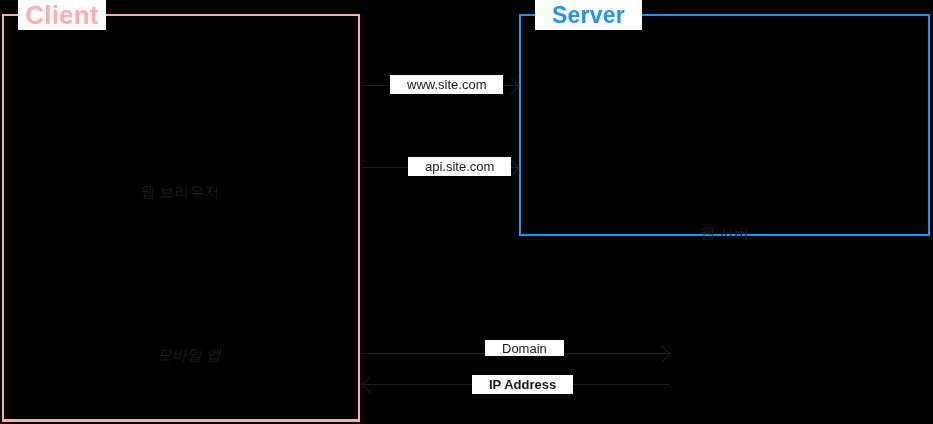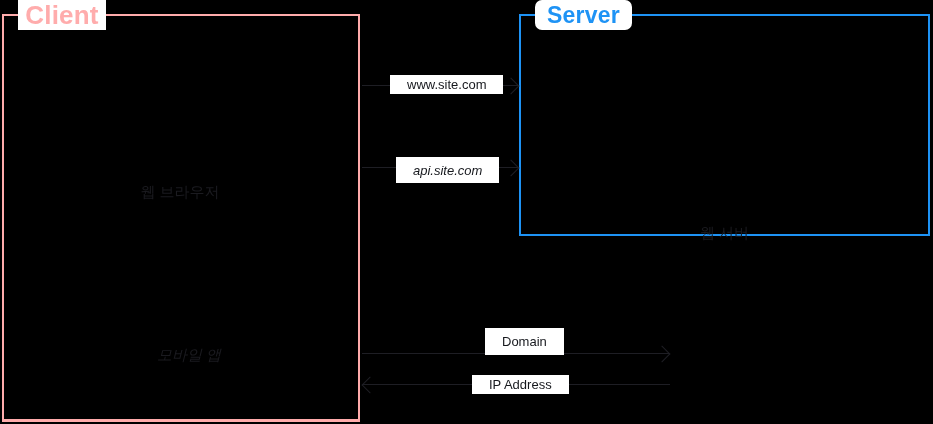--- a/index.html
+++ b/index.html
@@ -58,25 +58,24 @@
     left: 18px;
     top: 0px;
     width: 88px;
     height: 30px;
     font-size: 26px;
     color: #ffacac;
   }
   #server-title {
     left: 535px;
     top: 0px;
-    width: 97px;
+    width: 107px;
     height: 30px;
     font-size: 23px;
     color: #1e93f5;
-    border-radius: 7px;
   }
 
   
   .node-label {
     position: absolute;
     color: #1b1b20;
     font-size: 15px;
     line-height: 1;
     white-space: nowrap;
     text-align: center;
@@ -121,23 +120,23 @@
     font-size: 13px;
     line-height: 1;
     display: flex;
     align-items: center;
     justify-content: center;
     white-space: nowrap;
     padding: 0 17px;
     box-sizing: border-box;
   }
   #lbl-www    { left: 390px; top: 75px;  height: 19px; }
-  #lbl-api    { left: 396px; top: 157px; height: 26px; font-style: italic; }
-  #lbl-domain { left: 485px; top: 328px; height: 27px; }
-  #lbl-ip     { left: 472px; top: 375px; height: 19px; }
+  #lbl-api    { left: 408px; top: 157px; height: 19px; }
+  #lbl-domain { left: 485px; top: 340px; height: 16px; }
+  #lbl-ip     { left: 472px; top: 375px; height: 19px; font-weight: bold; }
 </style>
 </head>
 <body>
 
 <div id="canvas">
 
   <div id="client-box" class="group-box"></div>
 
   <div id="client-title" class="group-title">Client</div>
 

